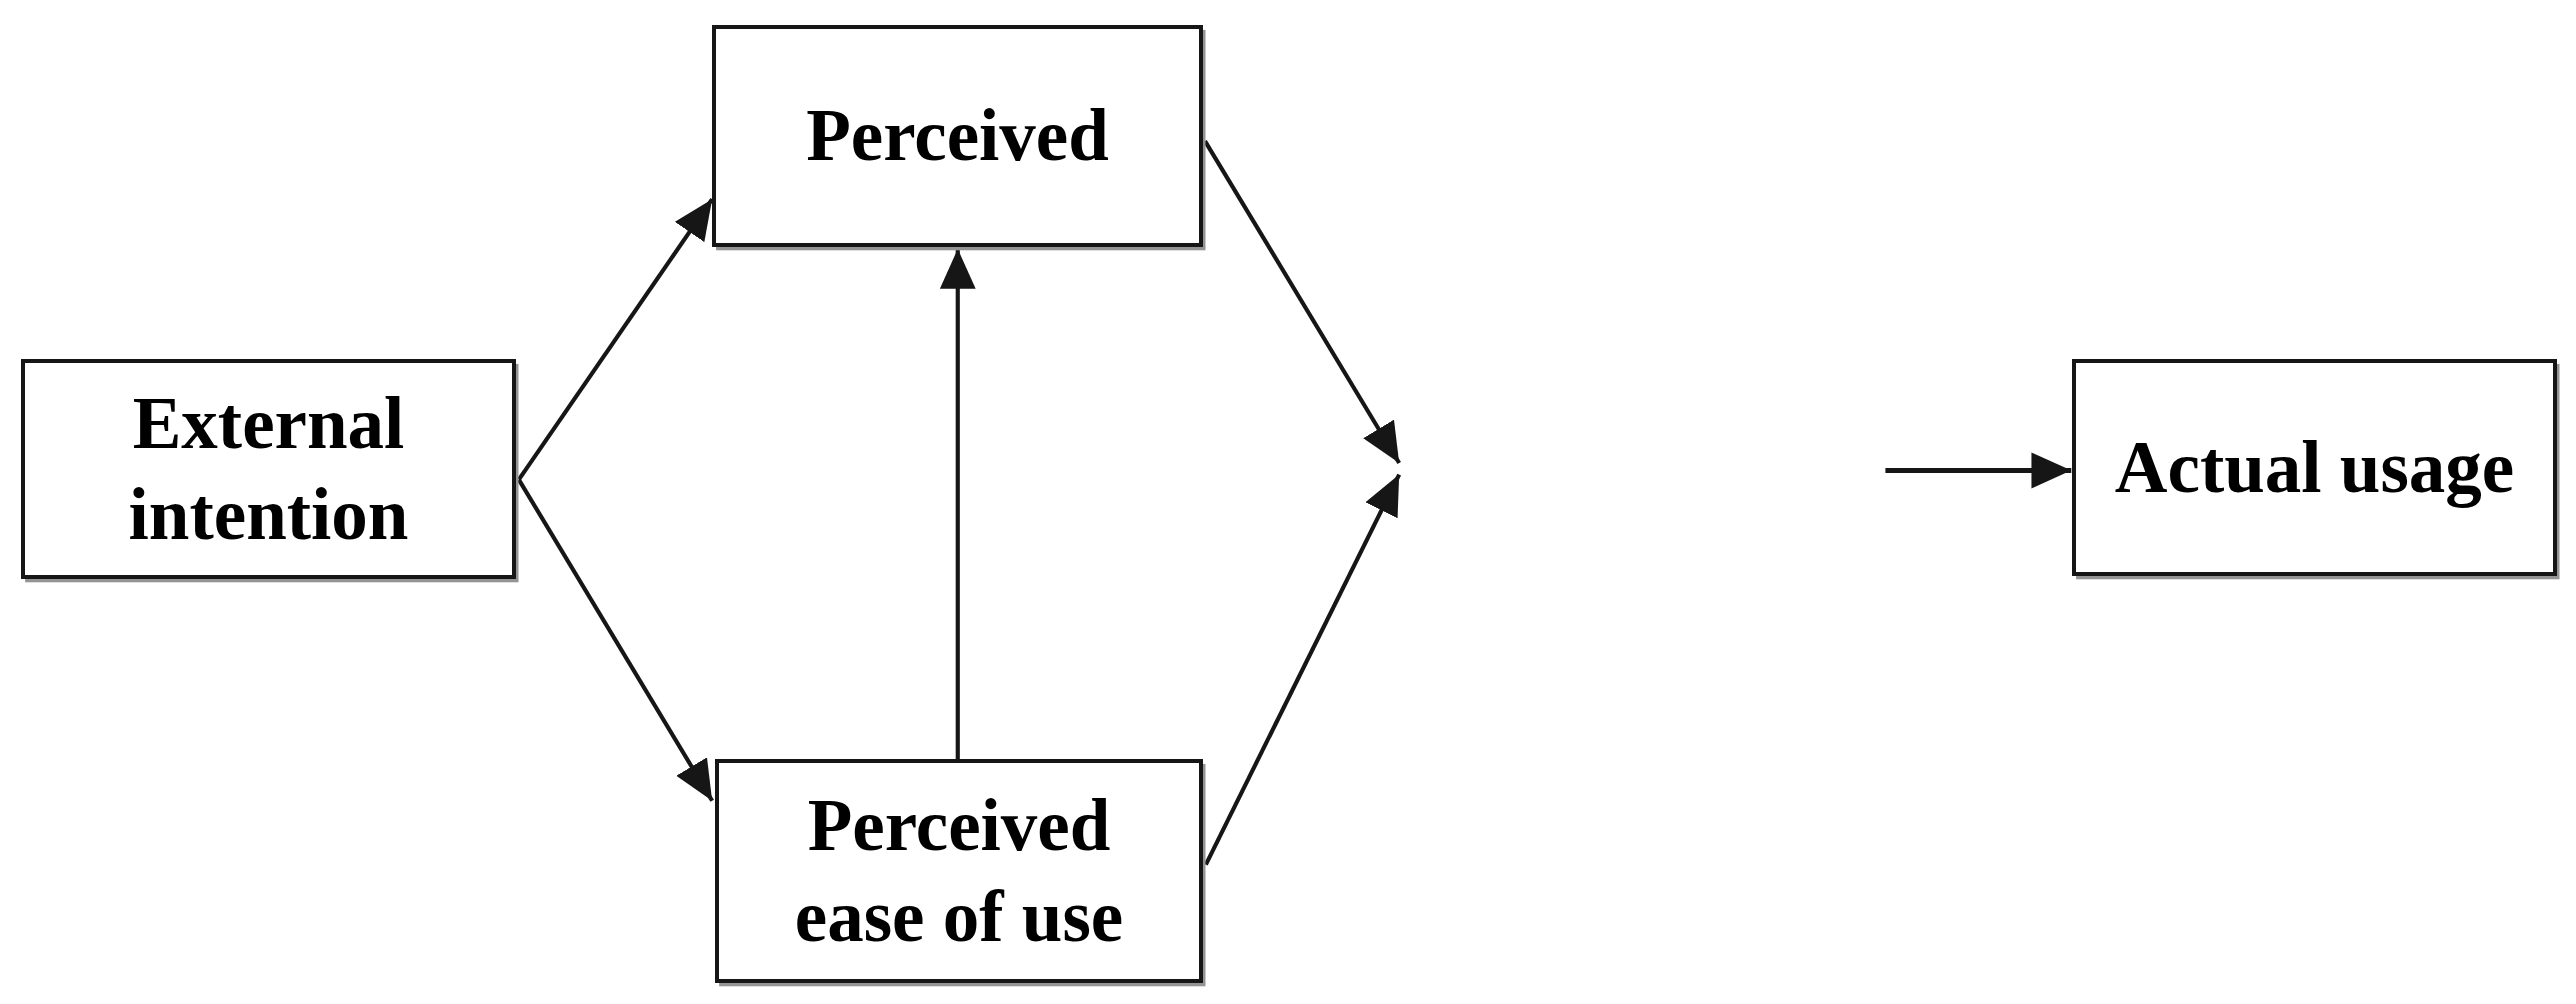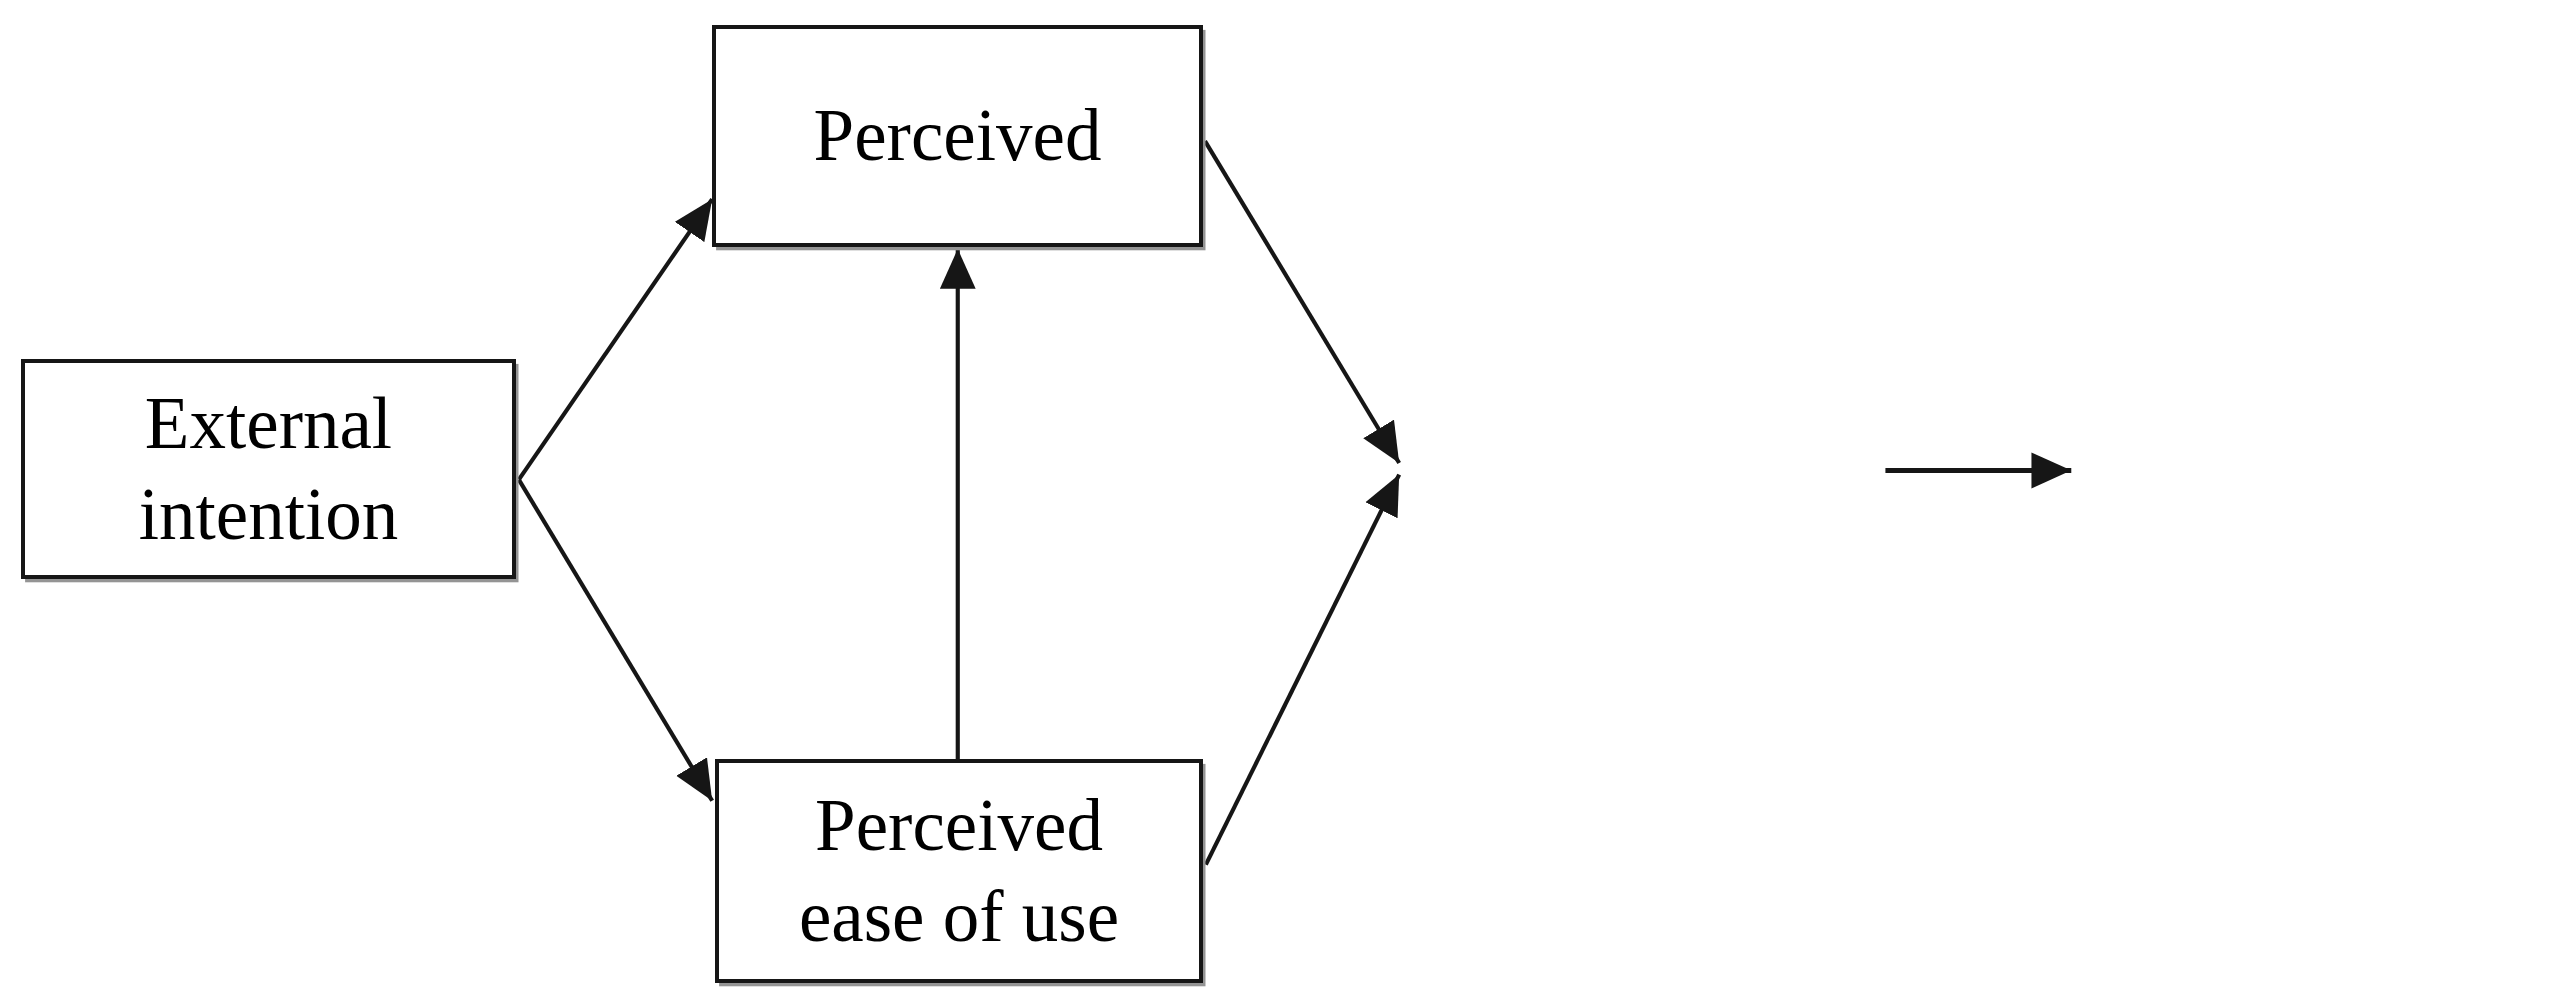--- a/index.html
+++ b/index.html
@@ -30,20 +30,21 @@
     border: 4.1px solid #161616;
     box-shadow: 3.3px 4.1px 0 -0.8px #949494;
     display: flex;
     flex-direction: column;
     justify-content: center;
     align-items: center;
     text-align: center;
     font-size: 73px;
     line-height: 1.25;
     white-space: nowrap;
+    font-weight: bold;
   }
   
   .node-external    { left: 21px;   top: 359px; width: 495px; height: 220px; text-align: center; }
   .node-usefulness  { left: 712px;  top: 25px;  width: 491px; height: 222px; }
   .node-ease        { left: 715px;  top: 759px; width: 488px; height: 224px; }
   .node-intention   { left: 1399px; top: 368px; width: 486px; height: 211px; }
   .node-actual      { left: 2072px; top: 359px; width: 485px; height: 217px; }
 </style>
 </head>
 <body>
@@ -78,15 +79,18 @@
   <div class="node node-usefulness">
     <div>Perceived</div>
   </div>
 
   <div class="node node-ease">
     <div>Perceived</div>
     <div>ease of use</div>
   </div>
 
 
+  <div class="node node-actual">
+    <div>Actual usage</div>
+  </div>
 
 </div>
 
 
 </body></html>

